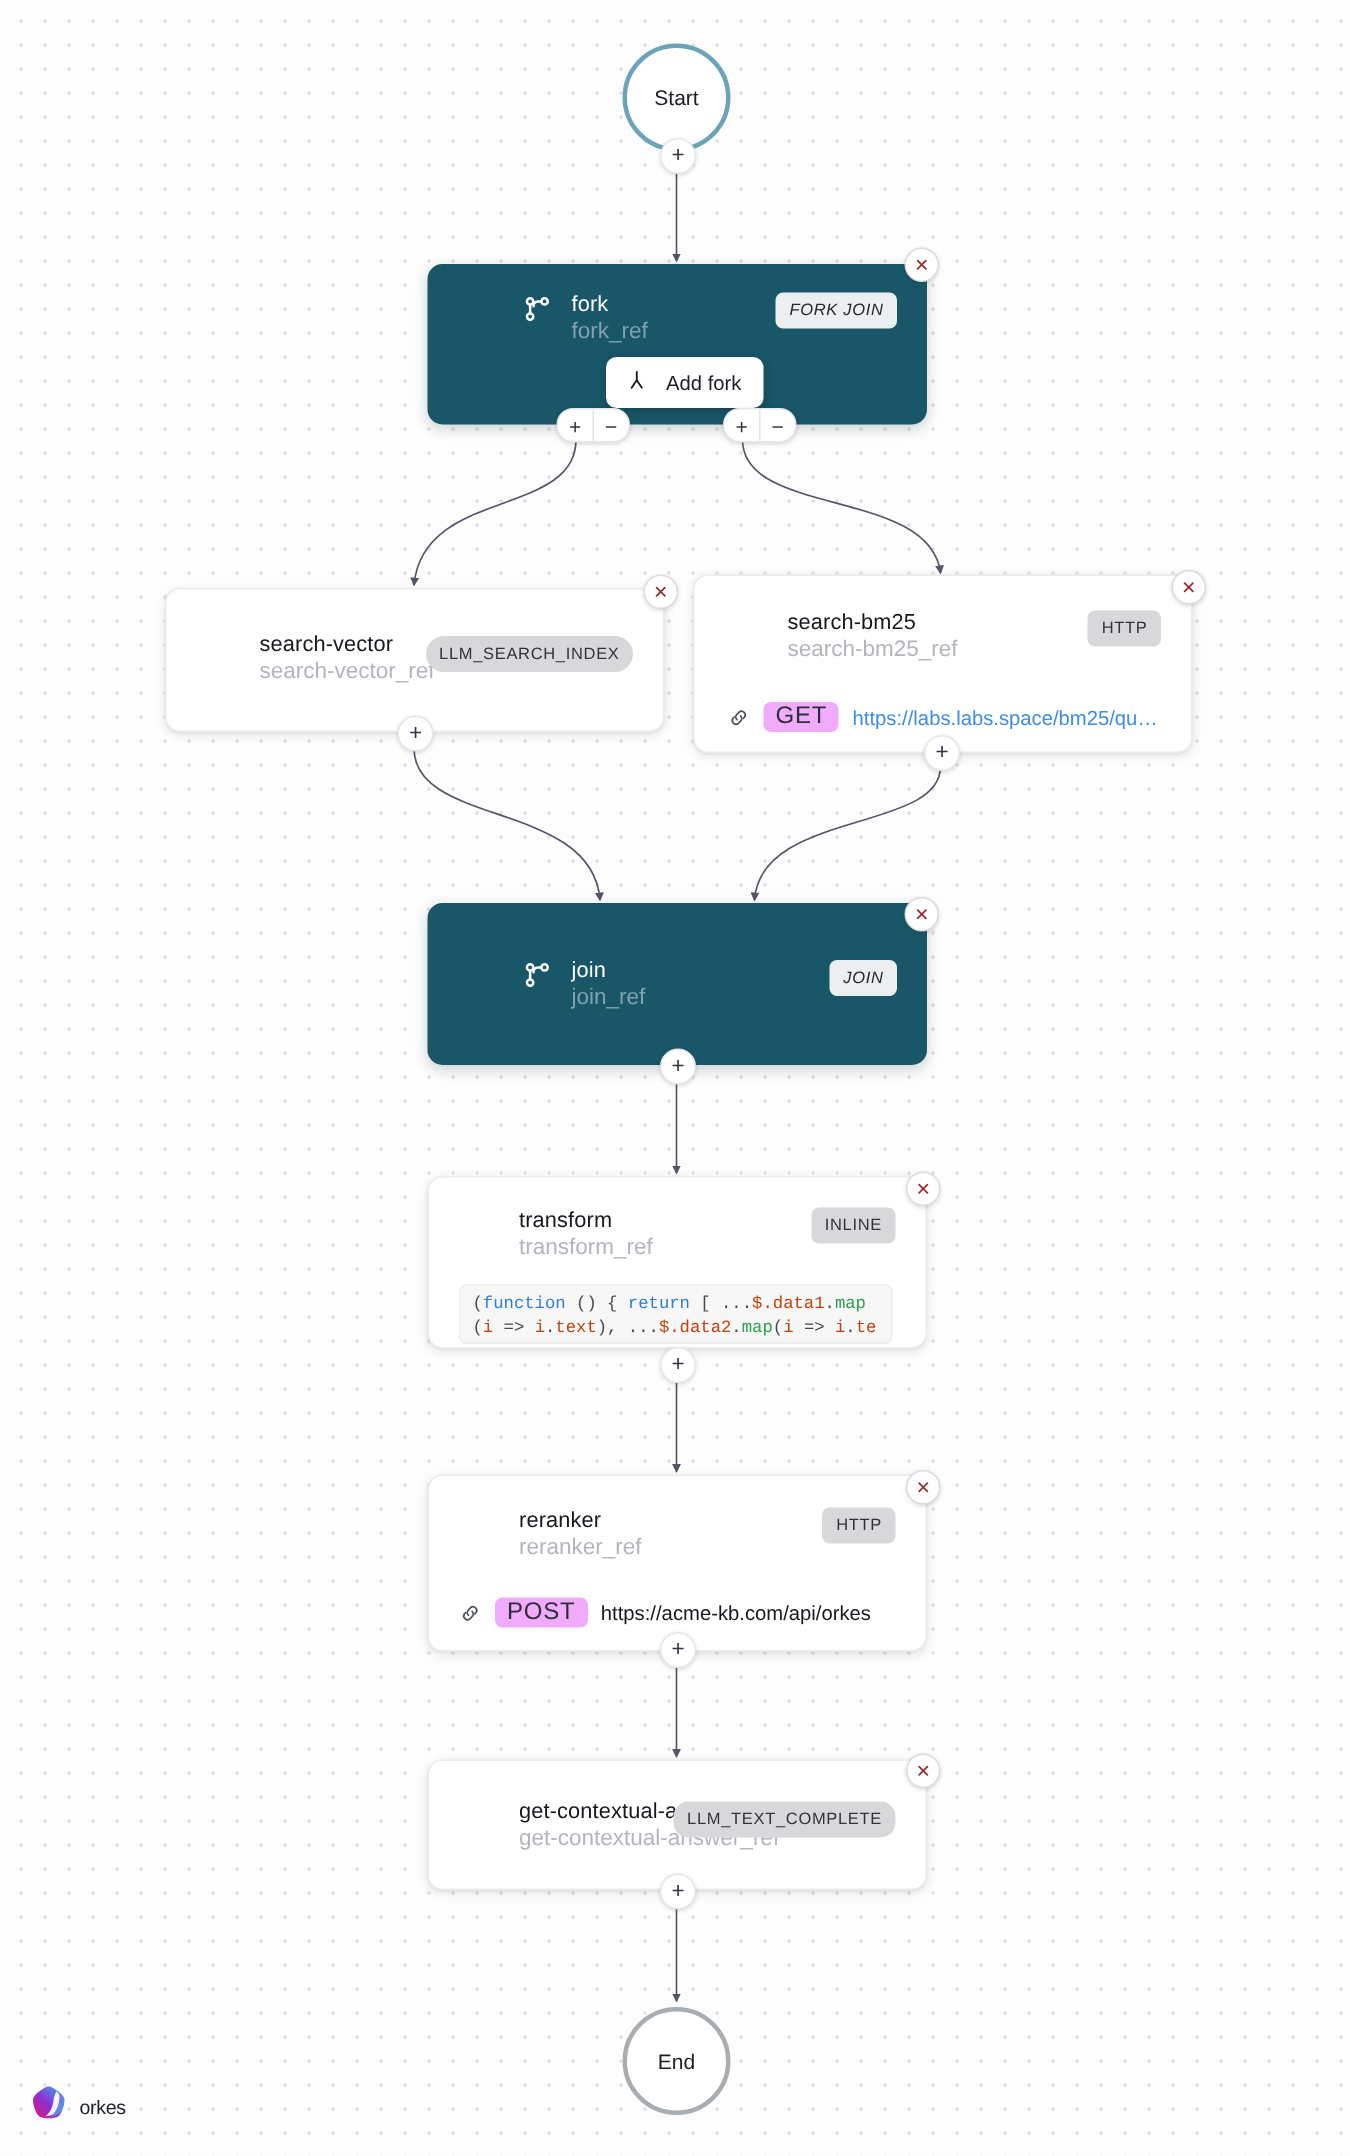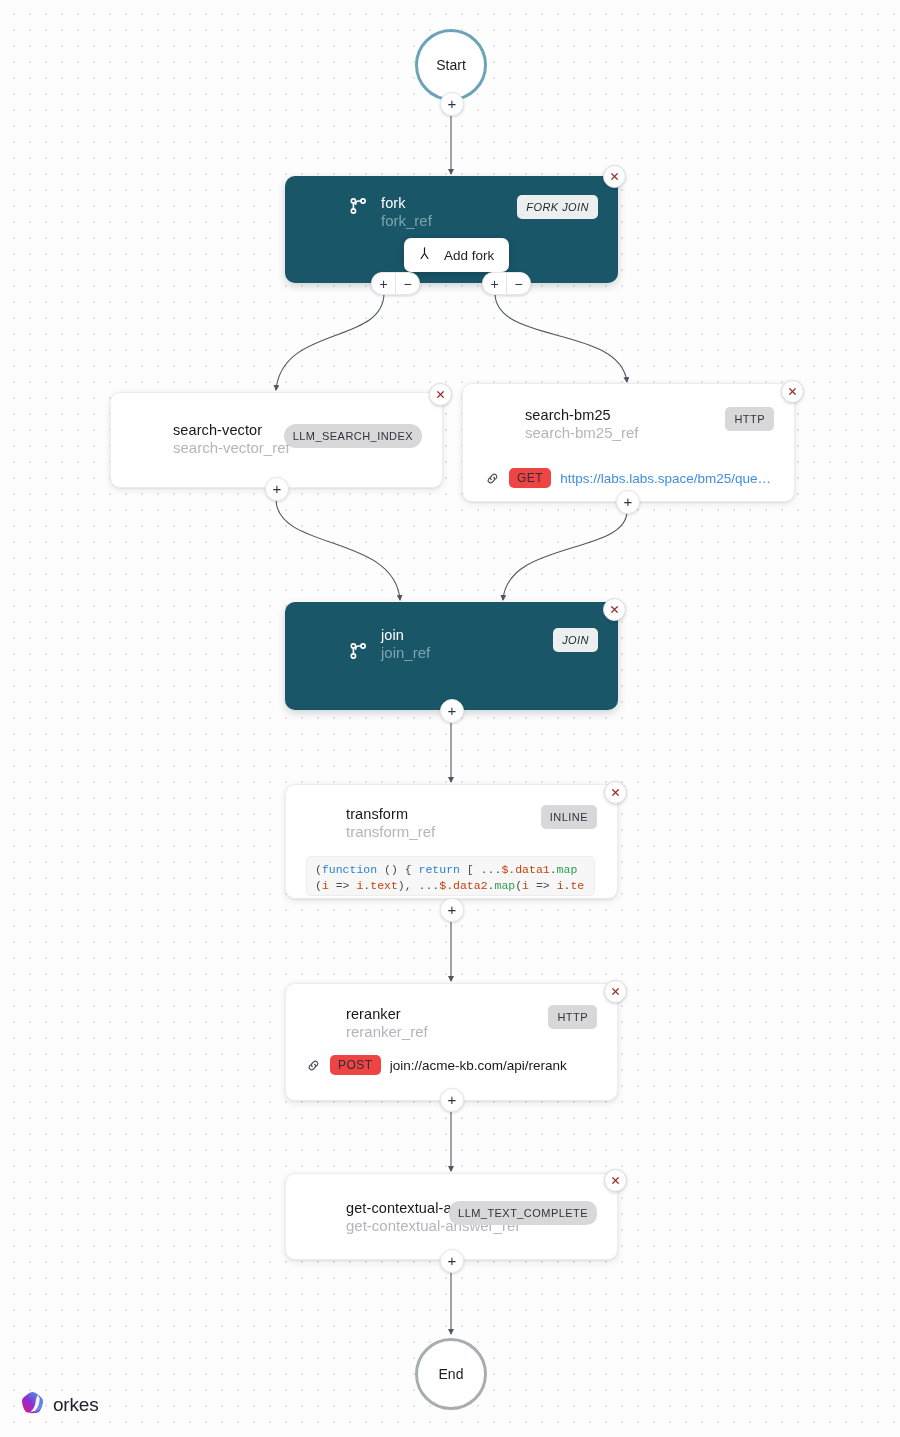--- a/index.html
+++ b/index.html
@@ -116,23 +116,23 @@
   .http-row {
     position: absolute;
     left: 22px;
     right: 18px;
     display: flex;
     align-items: center;
     gap: 9px;
   }
   .link-icon { width: 15px; height: 15px; flex: 0 0 auto; }
   .method-badge {
-    background: #ef4444;
+    background: #f0abfc;
     color: #2c2f36;
-    font-size: 12px;
+    font-size: 16px;
     letter-spacing: .5px;
     padding: 4px 8px;
     border-radius: 5px;
     line-height: 12px;
   }
   .url {
     font-size: 13.5px;
     color: #3f8de0;
     white-space: nowrap;
     overflow: hidden;
@@ -256,21 +256,21 @@
   
   .logo {
     position: absolute;
     left: 20px;
     bottom: 18px;
     display: flex;
     align-items: center;
     gap: 8px;
   }
   .logo-text {
-    font-size: 19px;
+    font-size: 13px;
     color: #1b1f2b;
     letter-spacing: -.2px;
   }
 </style>
 </head>
 <body>
 
 <div id="canvas">
 
   <svg id="edges" viewBox="0 0 900 1437">
@@ -394,21 +394,21 @@
         <path d="M6 6 L18 18"></path>
           <path d="M18 6 L6 18"></path>
       </svg>
     </div>
   </div>
   <div class="plus" style="left:616px; top:490px;">
     <span>+</span>
   </div>
 
   <div class="node node-dark" style="left:285px; top:602px; width:333px; height:108px;">
-    <div class="node-head" style="padding-top:24px;align-items:flex-end;">
+    <div class="node-head" style="padding-top:36px;">
       <span class="head-icon">
         <svg viewBox="0 0 24 24" width="22" height="22" fill="none" stroke="#ffffff" stroke-width="1.8" stroke-linecap="round" stroke-linejoin="round">
           <circle cx="7" cy="6.5" r="2.3"></circle>
           <circle cx="7" cy="17.5" r="2.3"></circle>
           <circle cx="17.5" cy="6.5" r="2.3"></circle>
           <path d="M7 8.8 V 15.2"></path>
           <path d="M15.2 6.5 H 12.5 A 3 3 0 0 0 9.5 9.5 V 10"></path>
         </svg>
       </span>
       <span class="head-texts">
@@ -449,29 +449,29 @@
   </div>
 
   <div class="node node-card" style="left:285px; top:983px; width:333px; height:118px;">
     <div class="node-head" style="padding-top:21px; padding-left:20px;">
       <span class="head-texts">
         <span class="node-title">reranker</span>
         <span class="node-ref">reranker_ref</span>
       </span>
       <span class="type-badge" style="margin-top:0px;">HTTP</span>
     </div>
-    <div class="http-row" style="top:71px; left:20px;">
+    <div class="http-row" style="top:81px; left:20px;">
       <span class="link-icon">
         <svg viewBox="0 0 24 24" width="15" height="15" fill="none" stroke="#4a4f58" stroke-width="1.8" stroke-linecap="round">
           <path d="M10 14 a4 4 0 0 1 0-5.6 l2.5-2.5 a4 4 0 0 1 5.6 5.6 l-1.3 1.3"></path>
           <path d="M14 10 a4 4 0 0 1 0 5.6 l-2.5 2.5 a4 4 0 0 1-5.6-5.6 l1.3-1.3"></path>
         </svg>
       </span>
       <span class="method-badge">POST</span>
-      <span class="url url-plain">join://acme-kb.com/api/rerank</span>
+      <span class="url url-plain">https://acme-kb.com/api/orkes</span>
     </div>
     <div class="close-btn" style="left:318px; top:-4px;">
       <svg viewBox="0 0 24 24" width="11" height="11" stroke="#9b2c2c" stroke-width="2.6" stroke-linecap="round">
         <path d="M6 6 L18 18"></path>
           <path d="M18 6 L6 18"></path>
       </svg>
     </div>
   </div>
   <div class="plus" style="left:440px; top:1088px;">
     <span>+</span>

